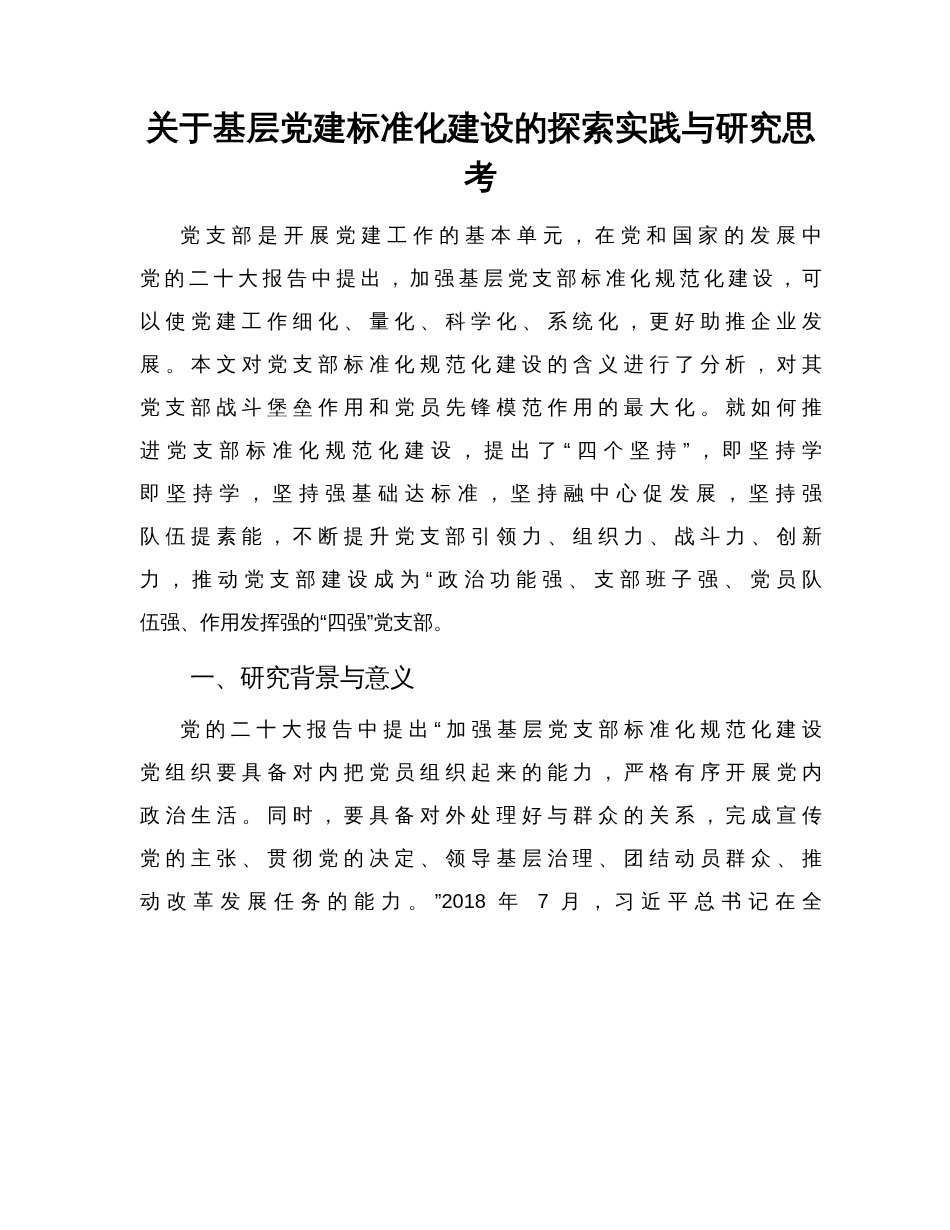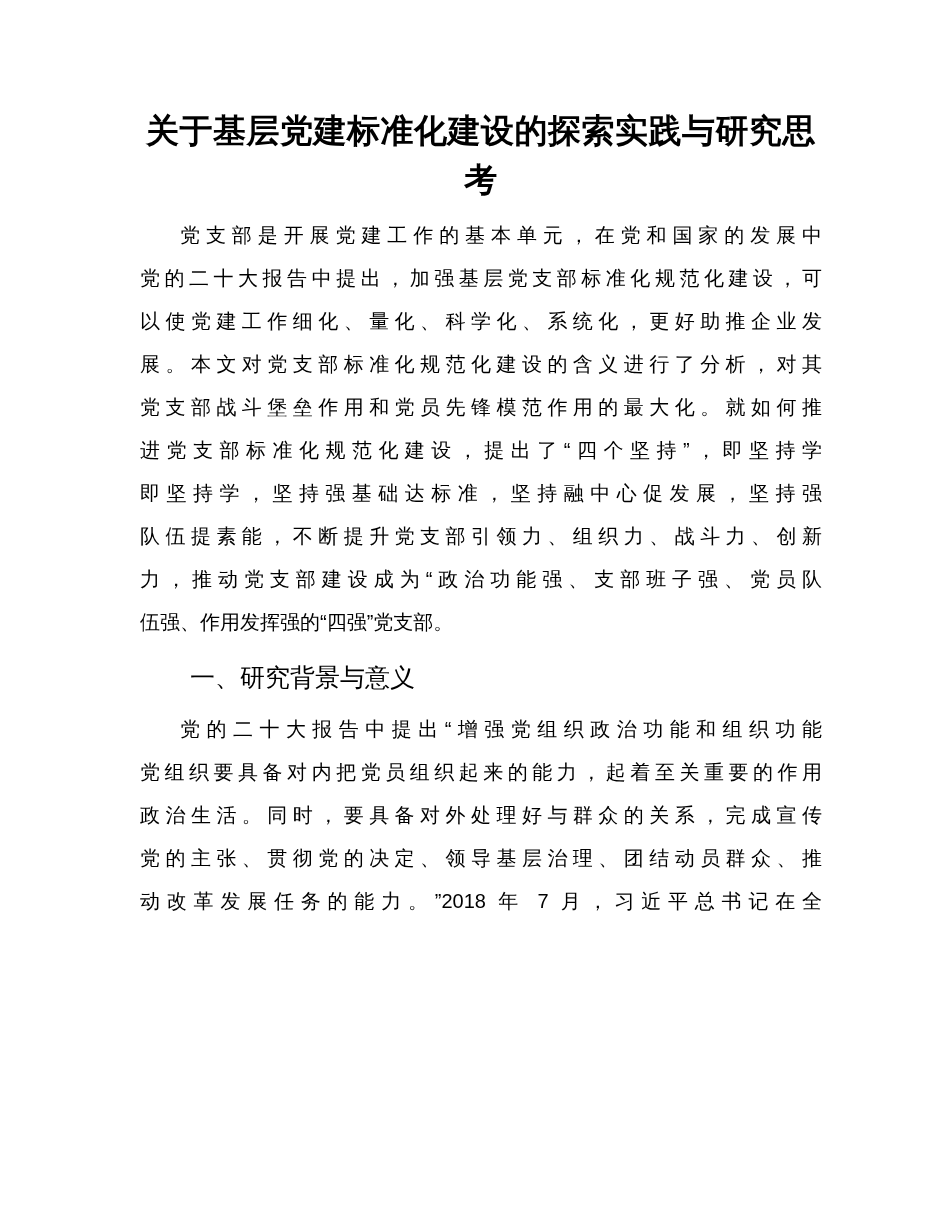--- a/index.html
+++ b/index.html
@@ -24,20 +24,21 @@
   .doc-title {
     font-size: 33px;
     font-weight: 700;
     line-height: 49px;
     text-align: center;
     letter-spacing: 0.5px;
     margin: 0 0 10px 0;
   }
   .title-line {
     display: block;
+    font-family: Liberation Mono, monospace;
   }
   .body-line {
     font-size: 20px;
     line-height: 43px;
     white-space: nowrap;            
     text-align: justify;
     text-align-last: justify;
     -moz-text-align-last: justify;
     overflow: hidden;
   }
@@ -77,21 +78,21 @@
       <div class="body-line">进党支部标准化规范化建设，提出了“四个坚持”，即坚持学</div>
       <div class="body-line">即坚持学，坚持强基础达标准，坚持融中心促发展，坚持强</div>
       <div class="body-line">队伍提素能，不断提升党支部引领力、组织力、战斗力、创新</div>
       <div class="body-line">力，推动党支部建设成为“政治功能强、支部班子强、党员队</div>
       <div class="body-line para-end">伍强、作用发挥强的“四强”党支部。</div>
     </div>
 
     <div class="section-heading">一、研究背景与意义</div>
 
     <div class="paragraph">
-      <div class="body-line indent">党的二十大报告中提出“增强党组织政治功能和组织功能</div>
-      <div class="body-line">党组织要具备对内把党员组织起来的能力，起着至关重要的作用</div>
+      <div class="body-line indent">党的二十大报告中提出“加强基层党支部标准化规范化建设</div>
+      <div class="body-line">党组织要具备对内把党员组织起来的能力，严格有序开展党内</div>
       <div class="body-line">政治生活。同时，要具备对外处理好与群众的关系，完成宣传</div>
       <div class="body-line">党的主张、贯彻党的决定、领导基层治理、团结动员群众、推</div>
       <div class="body-line">动改革发展任务的能力。”2018 年 7 月，习近平总书记在全</div>
     </div>
 
   </div>
 </div>
 
 </body></html>

